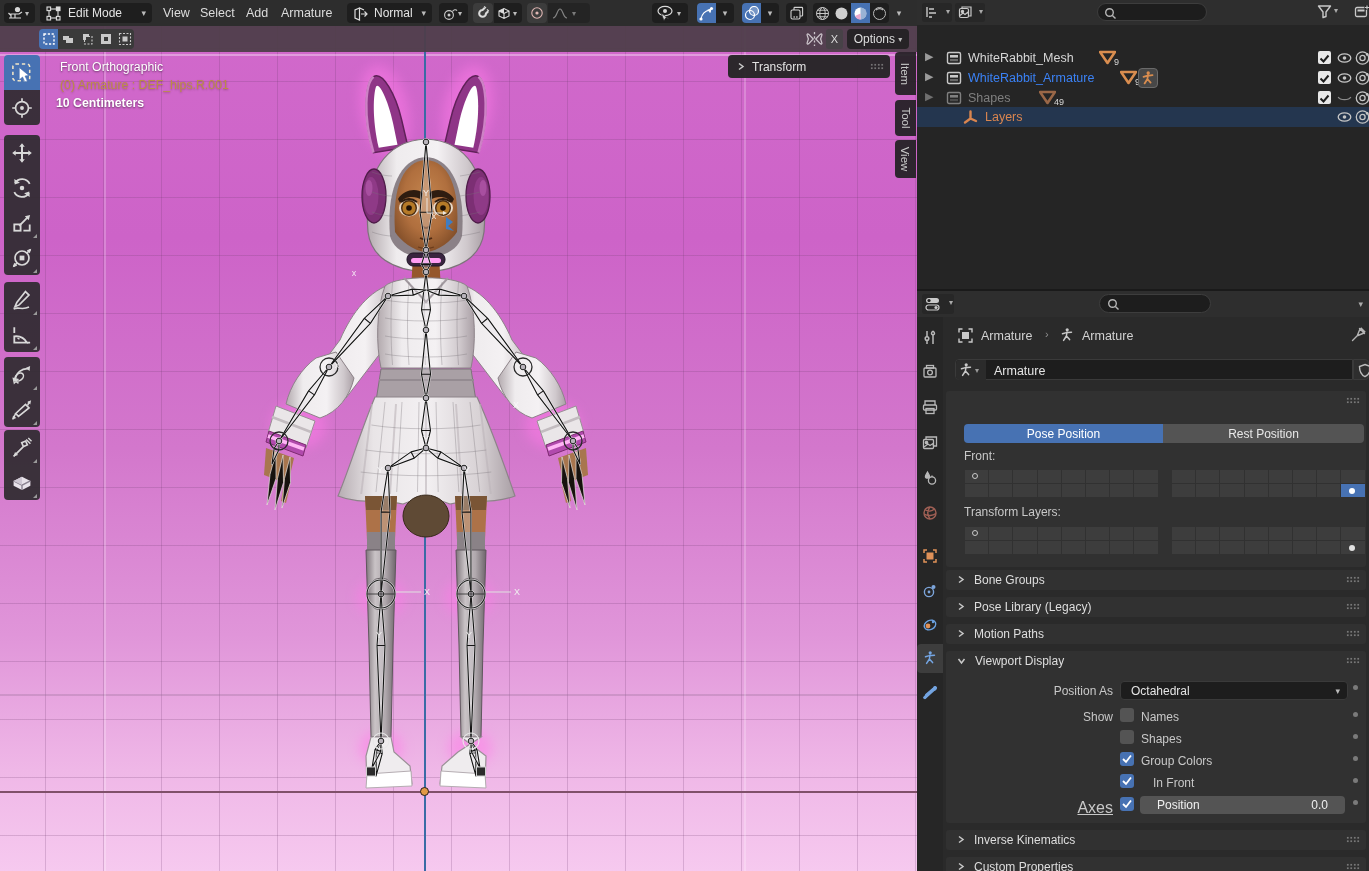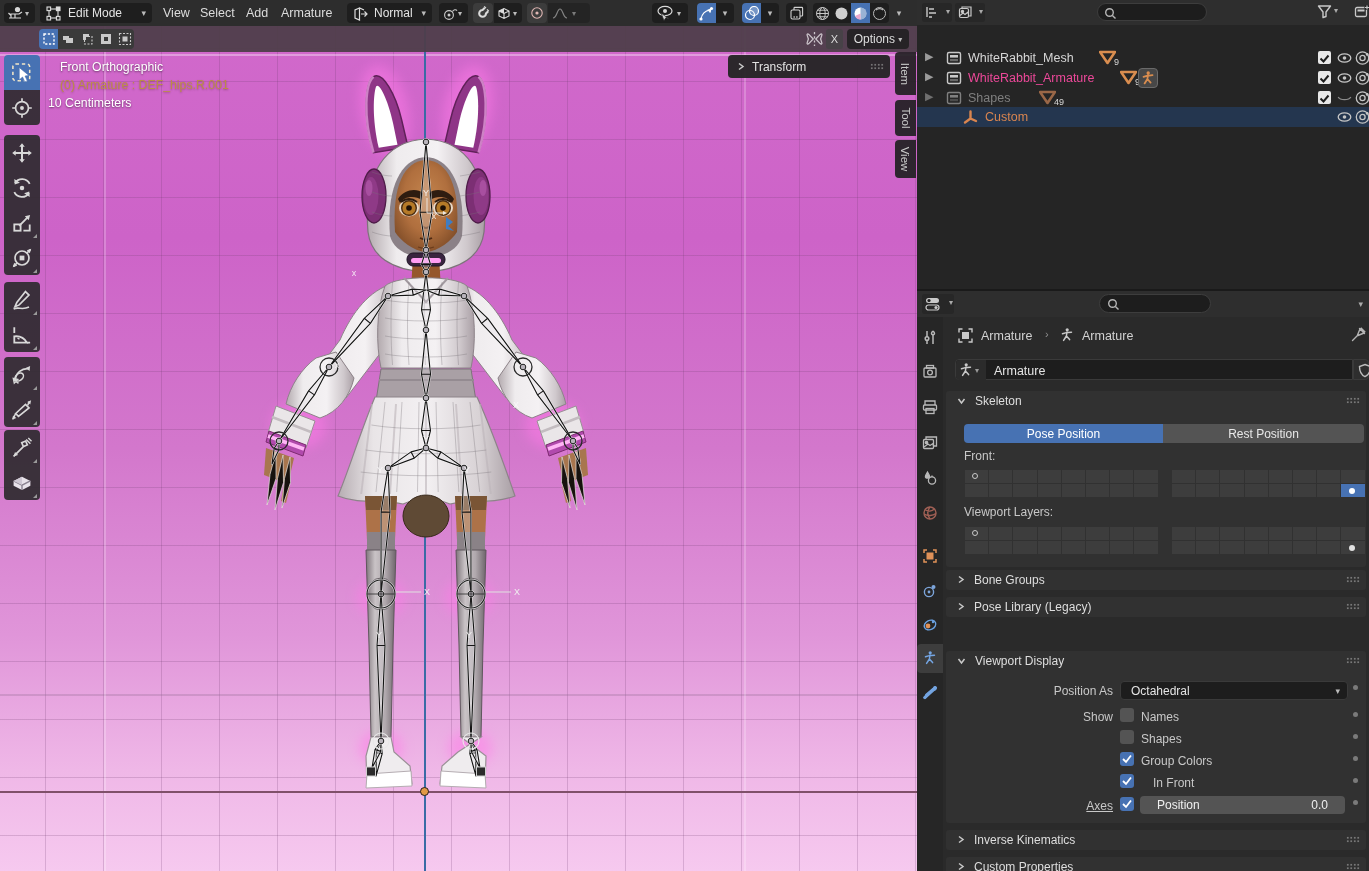--- a/index.html
+++ b/index.html
@@ -462,21 +462,21 @@
     <div class="tool-btn" style="top:439px; background:rgba(46,42,47,0.92); border-radius:0 0 4px 4px;">
         <svg width="16" height="16" viewBox="0 0 16 16">
           <path d="M2 6.5 L8 3.5 L14 6.5 L14 10 L8 13 L2 10 Z" fill="#e8e2ea"></path>
           <path d="M2 6.5 L8 9.5 L14 6.5 M8 9.5 L8 13" stroke="#8a8290" stroke-width="1" fill="none"></path>
           <path d="M8 3.5 L8 9.5 L2 6.5 Z" fill="#cfc8d4"></path>
         </svg>
         <div style="position:absolute; right:3px; bottom:2px; width:0; height:0; border-left:4px solid transparent; border-bottom:4px solid #9a9a9a;"></div>
       </div>
     <div class="vp-text" style="left:60px; top:34px;">Front Orthographic</div>
     <div class="vp-text" style="left:60px; top:52px; color:#bb8d46; text-shadow:0 1px 2px rgba(60,30,0,0.35);">(0) Armature : DEF_hips.R.001</div>
-    <div class="vp-text" style="left:48px; top:70px;">10 Centimeters</div>
+    <div class="vp-text" style="left:56px; top:70px;font-weight:bold;">10 Centimeters</div>
     <div class="side-tab" style="top:26px; height:43px;">
         <span>Item</span>
       </div>
     <div class="side-tab" style="top:74px; height:36px;">
         <span>Tool</span>
       </div>
     <div class="side-tab" style="top:114px; height:38px;">
         <span>View</span>
       </div>
     <div id="transform-panel">
@@ -699,21 +699,21 @@
       <circle cx="12.2" cy="3.4" r="1.4" fill="#c5c5c5"></circle>
           </svg>
         </div>
         <div style="position:absolute; left:0; top:68px; width:452px; height:21px;">
    <span style="position:absolute; left:8px; top:2px; font-size:11px; color:#9a9a9a;">▶</span>
           <svg style="position:absolute; left:29px; top:2px; opacity:1.0;" width="16" height="16" viewBox="0 0 16 16">
       <rect x="1.5" y="2.5" width="13" height="11" rx="1.5" fill="none" stroke="#c9c9c9" stroke-width="1.4"></rect>
       <rect x="4" y="5" width="8" height="2.6" fill="#c9c9c9"></rect>
             <rect x="4" y="9" width="8" height="2.2" fill="#6a6a6a"></rect>
           </svg>
-          <span style="position:absolute; left:51px; top:3px; font-size:12.5px; color:#ec4899;">WhiteRabbit_Armature</span>
+          <span style="position:absolute; left:51px; top:3px; font-size:12.5px; color:#3b82f6;">WhiteRabbit_Armature</span>
    <svg style="position:absolute; left:203px; top:2px;" width="17" height="16" viewBox="0 0 17 16">
       <path d="M1 2 L16 2 L8.5 13 Z" fill="none" stroke="#d98d4f" stroke-width="2.6" stroke-linejoin="round"></path>
           </svg>
       <span style="position:absolute; left:218px; top:9px; font-size:9px; color:#d8d8d8;">9</span>
    <div style="position:absolute; left:221px; top:0px; width:20px; height:20px; background:#474747; border:1px solid #6a6a6a; border-radius:4px;"></div>
    <svg style="position:absolute; left:223px; top:2px;" width="16" height="16" viewBox="0 0 16 16">
             <g stroke="#d98d4f" stroke-width="1.8" fill="none" stroke-linecap="round">
      <circle cx="8.2" cy="3" r="1.7" fill="#d98d4f" stroke="none"></circle>
               <path d="M8 5 L7.4 9 M3.5 6.8 L7.4 5.6 M12.5 5.2 L9 5.6 M7.4 9 L4.6 13.4 M7.4 9 L10.6 12.6"></path>
             </g>
@@ -756,21 +756,21 @@
       <circle cx="7.5" cy="7" r="2.6" fill="none" stroke="#c5c5c5" stroke-width="1.3"></circle>
       <circle cx="12.2" cy="3.4" r="1.4" fill="#c5c5c5"></circle>
           </svg>
         </div>
         <div style="position:absolute; left:0; top:107px; width:452px; height:20px; background:#24364f;">
    <svg style="position:absolute; left:45px; top:2px;" width="17" height="17" viewBox="0 0 17 17">
             <g stroke="#d9854f" stroke-width="2.4" fill="none" stroke-linecap="round">
      <path d="M8.5 2.5 L8.5 9.5 L14 12 M8.5 9.5 L3 13.5"></path>
             </g>
           </svg>
-   <span style="position:absolute; left:68px; top:2.5px; font-size:12.5px; color:#d9854f;">Custom</span>
+   <span style="position:absolute; left:68px; top:2.5px; font-size:12.5px; color:#d9854f;">Layers</span>
    <svg style="position:absolute; left:420px; top:3px;" width="15" height="14" viewBox="0 0 15 14">
       <ellipse cx="7.5" cy="7" rx="6.3" ry="4.2" fill="none" stroke="#c5c5c5" stroke-width="1.3"></ellipse>
       <circle cx="7.5" cy="7" r="1.8" fill="#c5c5c5"></circle>
           </svg>
           <svg style="position:absolute; left:438px; top:3px;" width="15" height="14" viewBox="0 0 15 14">
       <circle cx="7.5" cy="7" r="6.2" fill="none" stroke="#c5c5c5" stroke-width="1.3"></circle>
       <circle cx="7.5" cy="7" r="2.6" fill="none" stroke="#c5c5c5" stroke-width="1.3"></circle>
       <circle cx="12.2" cy="3.4" r="1.4" fill="#c5c5c5"></circle>
           </svg>
         </div>
@@ -907,26 +907,20 @@
       <span style="position:absolute; left:19px; top:6px; font-size:8px; color:#999;">▾</span>
       <span style="position:absolute; left:38px; top:3.5px; font-size:12.5px; color:#e4e4e4;">Armature</span>
     </div>
     <div style="position:absolute; left:410px; top:42px; width:16px; height:21px; background:#2e2e2e; border:1px solid #3a3a3a; border-radius:0 4px 4px 0;">
       <svg style="position:absolute; left:4px; top:3px;" width="14" height="15" viewBox="0 0 14 15">
               <path d="M7 1.5 L12.5 3.5 C12.5 9 10.5 12 7 13.7 C3.5 12 1.5 9 1.5 3.5 Z" fill="none" stroke="#bdbdbd" stroke-width="1.4"></path>
             </svg>
     </div>
 
     <div class="panel" style="top:74px; height:176px;">
-      <div class="panel-head">
-              <svg style="margin-left:11px;" width="9" height="8" viewBox="0 0 9 8">
-                <path d="M1.5 2 L4.5 6 L7.5 2" stroke="#c9c9c9" stroke-width="1.5" fill="none"></path>
-              </svg>
-        <span style="margin-left:9px; color:#dedede;">Skeleton</span>
-            </div>
       <div class="grip"></div>
       <div style="position:absolute; left:18px; top:33px; width:199px; height:19px; background:#4772b3; border-radius:4px 0 0 4px; display:flex; align-items:center; justify-content:center; color:#fff; font-size:12px;">Pose Position</div>
       <div style="position:absolute; left:217px; top:33px; width:201px; height:19px; background:#545454; border-radius:0 4px 4px 0; display:flex; align-items:center; justify-content:center; color:#e8e8e8; font-size:12px;">Rest Position</div>
       <span style="position:absolute; left:18px; top:58px; font-size:12px; color:#c8c8c8;">Front:</span>
       <div style="position:absolute; left:19px; top:79px; width:194px; height:27px;">
               <div style="position:absolute; left:0.0px; top:0px; width:23.2px; height:13px; background:#3d3d3d;">
                 <div style="position:absolute; left:7px; top:2.5px; width:6px; height:6px; border-radius:50%; border:1.4px solid #c9c9c9;"></div>
               </div>
               <div style="position:absolute; left:24.2px; top:0px; width:23.2px; height:13px; background:#3d3d3d;"></div>
               <div style="position:absolute; left:48.4px; top:0px; width:23.2px; height:13px; background:#3d3d3d;"></div>
@@ -957,21 +951,21 @@
               <div style="position:absolute; left:24.2px; top:14px; width:23.2px; height:13px; background:#3d3d3d;"></div>
               <div style="position:absolute; left:48.4px; top:14px; width:23.2px; height:13px; background:#3d3d3d;"></div>
               <div style="position:absolute; left:72.6px; top:14px; width:23.2px; height:13px; background:#3d3d3d;"></div>
               <div style="position:absolute; left:96.8px; top:14px; width:23.2px; height:13px; background:#3d3d3d;"></div>
               <div style="position:absolute; left:121.0px; top:14px; width:23.2px; height:13px; background:#3d3d3d;"></div>
               <div style="position:absolute; left:145.2px; top:14px; width:23.2px; height:13px; background:#3d3d3d;"></div>
               <div style="position:absolute; left:169.4px; top:14px; width:23.2px; height:13px; background:#4772b3;">
                 <div style="position:absolute; left:8px; top:3.5px; width:6px; height:6px; border-radius:50%; background:#fff;"></div>
               </div>
             </div>
-      <span style="position:absolute; left:18px; top:114px; font-size:12px; color:#c8c8c8;">Viewport Layers:</span>
+      <span style="position:absolute; left:18px; top:114px; font-size:12px; color:#c8c8c8;">Transform Layers:</span>
       <div style="position:absolute; left:19px; top:136px; width:194px; height:27px;">
               <div style="position:absolute; left:0.0px; top:0px; width:23.2px; height:13px; background:#3d3d3d;">
                 <div style="position:absolute; left:7px; top:2.5px; width:6px; height:6px; border-radius:50%; border:1.4px solid #c9c9c9;"></div>
               </div>
               <div style="position:absolute; left:24.2px; top:0px; width:23.2px; height:13px; background:#3d3d3d;"></div>
               <div style="position:absolute; left:48.4px; top:0px; width:23.2px; height:13px; background:#3d3d3d;"></div>
               <div style="position:absolute; left:72.6px; top:0px; width:23.2px; height:13px; background:#3d3d3d;"></div>
               <div style="position:absolute; left:96.8px; top:0px; width:23.2px; height:13px; background:#3d3d3d;"></div>
               <div style="position:absolute; left:121.0px; top:0px; width:23.2px; height:13px; background:#3d3d3d;"></div>
               <div style="position:absolute; left:145.2px; top:0px; width:23.2px; height:13px; background:#3d3d3d;"></div>
@@ -1017,20 +1011,29 @@
           </div>
     <div class="panel" style="top:253px; height:20px;">
       <div class="panel-head">
               <svg style="margin-left:11px;" width="8" height="9" viewBox="0 0 8 9">
                 <path d="M2 1.5 L6 4.5 L2 7.5" stroke="#c9c9c9" stroke-width="1.5" fill="none"></path>
               </svg>
       <span style="margin-left:9px; color:#dedede;">Bone Groups</span>
             </div>
       <div class="grip"></div>
           </div>
+    <div class="panel" style="top:307px; height:20px;">
+      <div class="panel-head">
+              <svg style="margin-left:11px;" width="8" height="9" viewBox="0 0 8 9">
+                <path d="M2 1.5 L6 4.5 L2 7.5" stroke="#c9c9c9" stroke-width="1.5" fill="none"></path>
+              </svg>
+      <span style="margin-left:9px; color:#dedede;">Motion Paths</span>
+            </div>
+      <div class="grip"></div>
+          </div>
 
     <div class="panel" style="top:334px; height:172px;">
       <div class="panel-head">
               <svg style="margin-left:11px;" width="9" height="8" viewBox="0 0 9 8">
                 <path d="M1.5 2 L4.5 6 L7.5 2" stroke="#c9c9c9" stroke-width="1.5" fill="none"></path>
               </svg>
         <span style="margin-left:9px; color:#dedede;">Viewport Display</span>
             </div>
       <div class="grip"></div>
       <span style="position:absolute; left:94px; top:33px; width:73px; text-align:right; font-size:12px; color:#c8c8c8;">Position As</span>
@@ -1046,21 +1049,21 @@
       <div style="position:absolute; left:174px; top:101px; width:14px; height:14px; background:#4772b3; border-radius:3px;">
         <svg width="14" height="14" viewBox="0 0 14 14">
                 <path d="M3 7 L6 10 L11 3.5" stroke="#fff" stroke-width="1.8" fill="none"></path>
               </svg></div>
             <span style="position:absolute; left:195px; top:103px; font-size:12px; color:#c8c8c8;">Group Colors</span>
       <div style="position:absolute; left:174px; top:123px; width:14px; height:14px; background:#4772b3; border-radius:3px;">
         <svg width="14" height="14" viewBox="0 0 14 14">
                 <path d="M3 7 L6 10 L11 3.5" stroke="#fff" stroke-width="1.8" fill="none"></path>
               </svg></div>
             <span style="position:absolute; left:195px; top:125px; font-size:12px; color:#c8c8c8;margin-left:12px;">In Front</span>
-      <span style="position:absolute; left:94px; top:148px; width:73px; text-align:right; font-size:12px; color:#c8c8c8;text-decoration:underline;">Axes</span>
+      <span style="position:absolute; left:94px; top:148px; width:73px; text-align:right; font-size:16px; color:#c8c8c8;text-decoration:underline;">Axes</span>
       <div style="position:absolute; left:174px; top:146px; width:14px; height:14px; background:#4772b3; border-radius:3px;">
         <svg width="14" height="14" viewBox="0 0 14 14">
                 <path d="M3 7 L6 10 L11 3.5" stroke="#fff" stroke-width="1.8" fill="none"></path>
               </svg></div>
       <div style="position:absolute; left:194px; top:145px; width:205px; height:18px; background:#545454; border-radius:4px; color:#f0f0f0; font-size:12px;">
         <span style="position:absolute; left:17px; top:1.5px;">Position</span>
         <span style="position:absolute; right:17px; top:1.5px;">0.0</span>
       </div>
       <div style="position:absolute; left:407px; top:34px; width:5px; height:5px; border-radius:50%; background:#7a7a7a;"></div>
       <div style="position:absolute; left:407px; top:61px; width:5px; height:5px; border-radius:50%; background:#7a7a7a;"></div>

